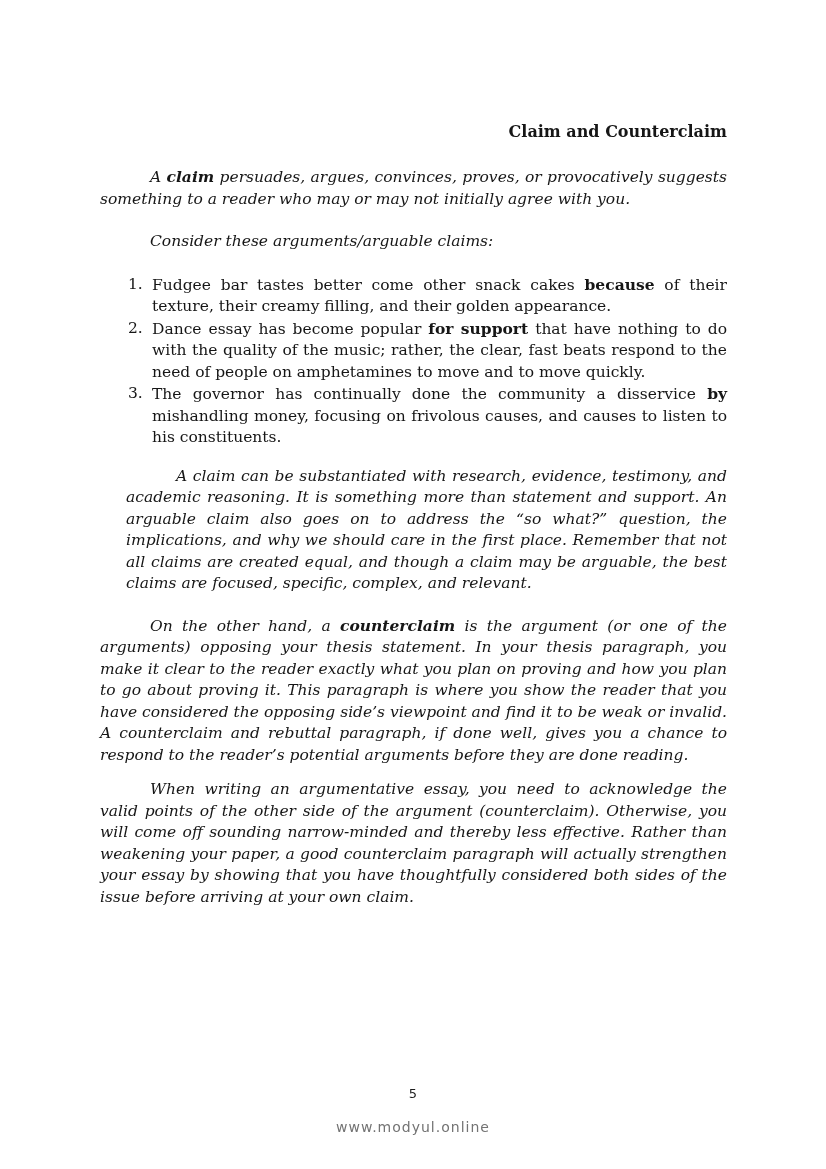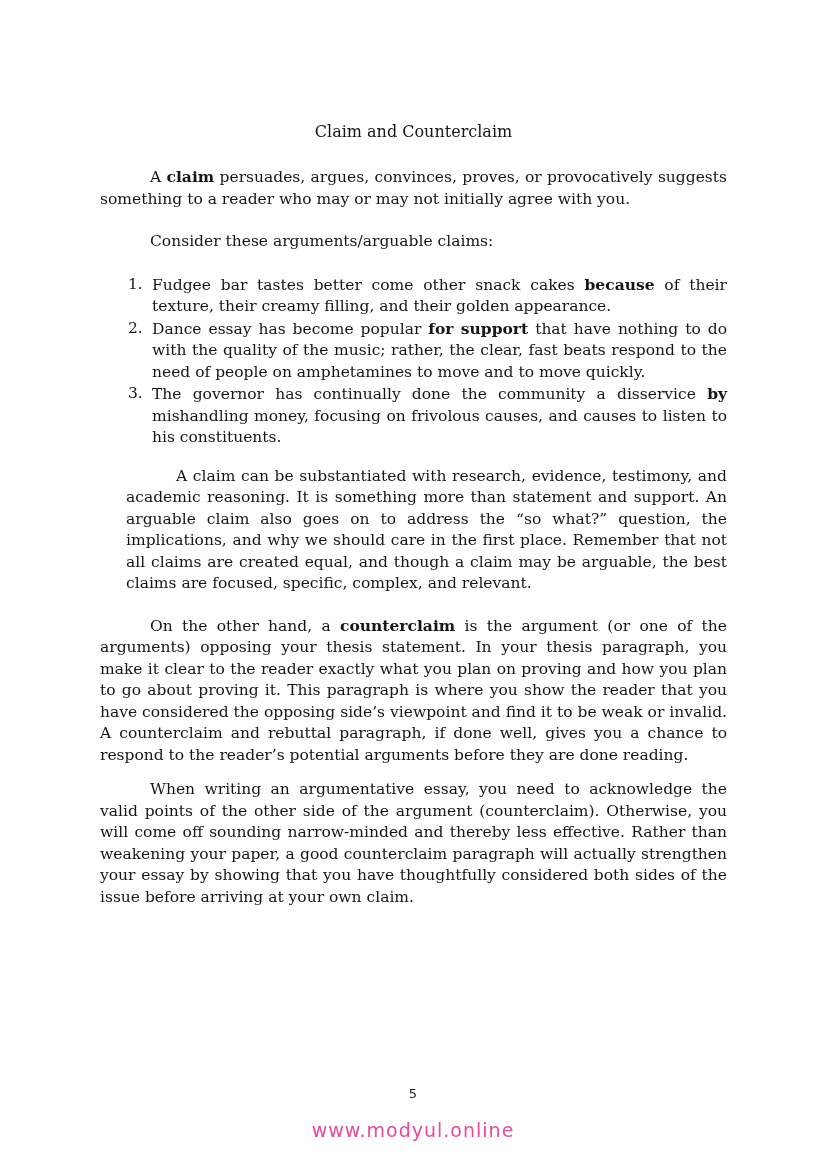--- a/index.html
+++ b/index.html
@@ -22,25 +22,26 @@
     top: 122px;
     width: 627px;
     font-size: 15.5px;
     line-height: 21.5px;
     text-align: justify;
   }
   .heading {
     margin: 0;
     font-size: 16px;
     line-height: 20px;
-    font-weight: normal;
-    text-align: center;
+    font-weight: bold;
+    text-align: right;
   }
   .para {
     margin: 0;
+    font-style: italic;
   }
   .indent { text-indent: 50px; }
   .mt24 { margin-top: 24px; }
   .mt21 { margin-top: 21px; }
   .mt20 { margin-top: 20px; }
   .mt17 { margin-top: 17px; margin-left: 26px; }
   .mt13 { margin-top: 13px; }
   .b { font-weight: bold; }
   .list {
     margin: 21px 0 0 28px;
@@ -68,23 +69,23 @@
     font-size: 13px;
     color: #1d1d1d;
   }
   .watermark {
     position: absolute;
     left: 0;
     top: 1119px;
     width: 826px;
     text-align: center;
     font-family: "DejaVu Sans", "Liberation Sans", sans-serif;
-    font-size: 19px;
+    font-size: 14px;
     letter-spacing: 1px;
-    color: #ec4899;
+    color: #737373;
   }
 </style>
 </head>
 <body>
 
 <div class="page">
   <div class="content">
 
     <h1 class="heading">Claim and Counterclaim</h1>
 

